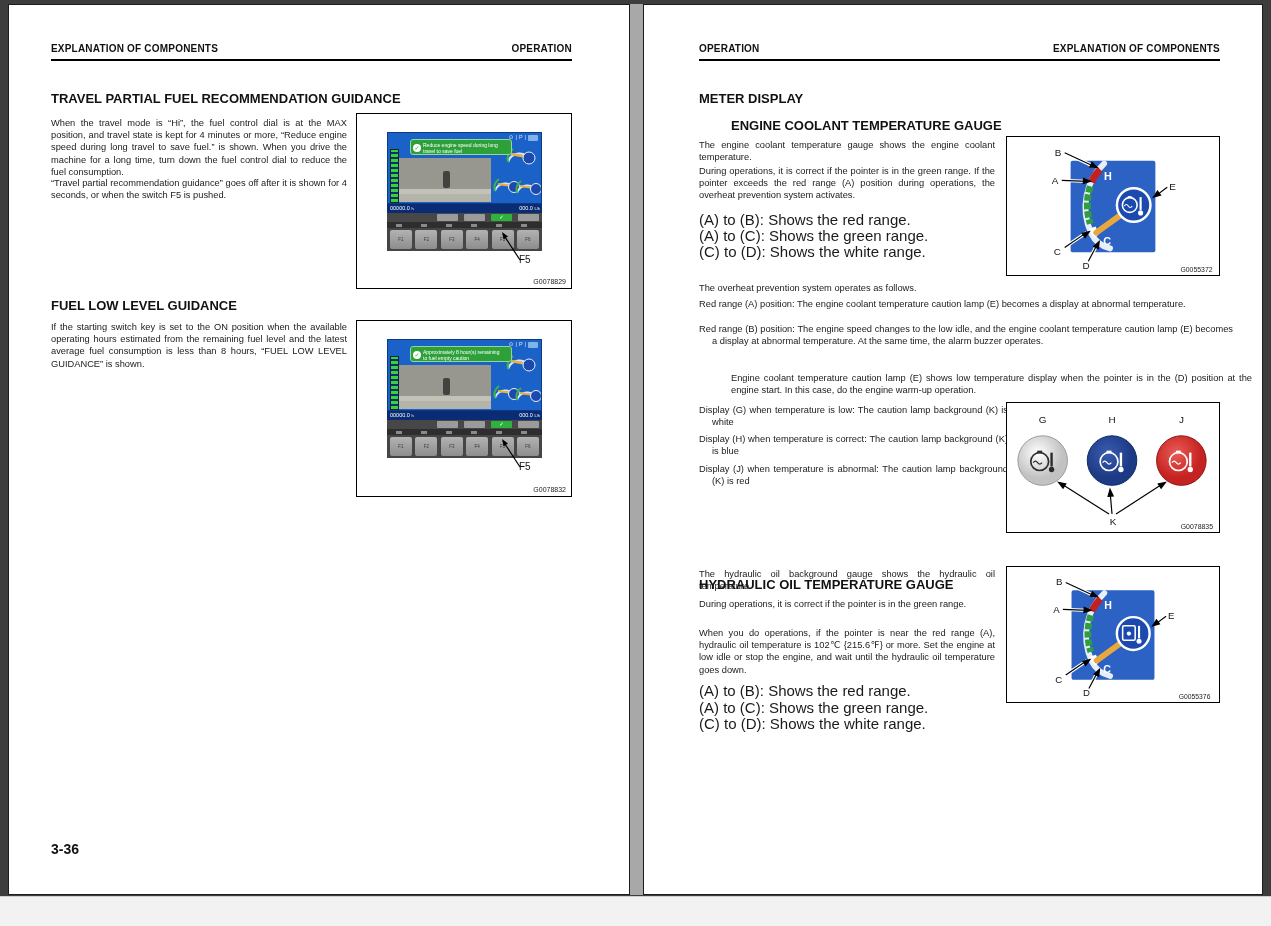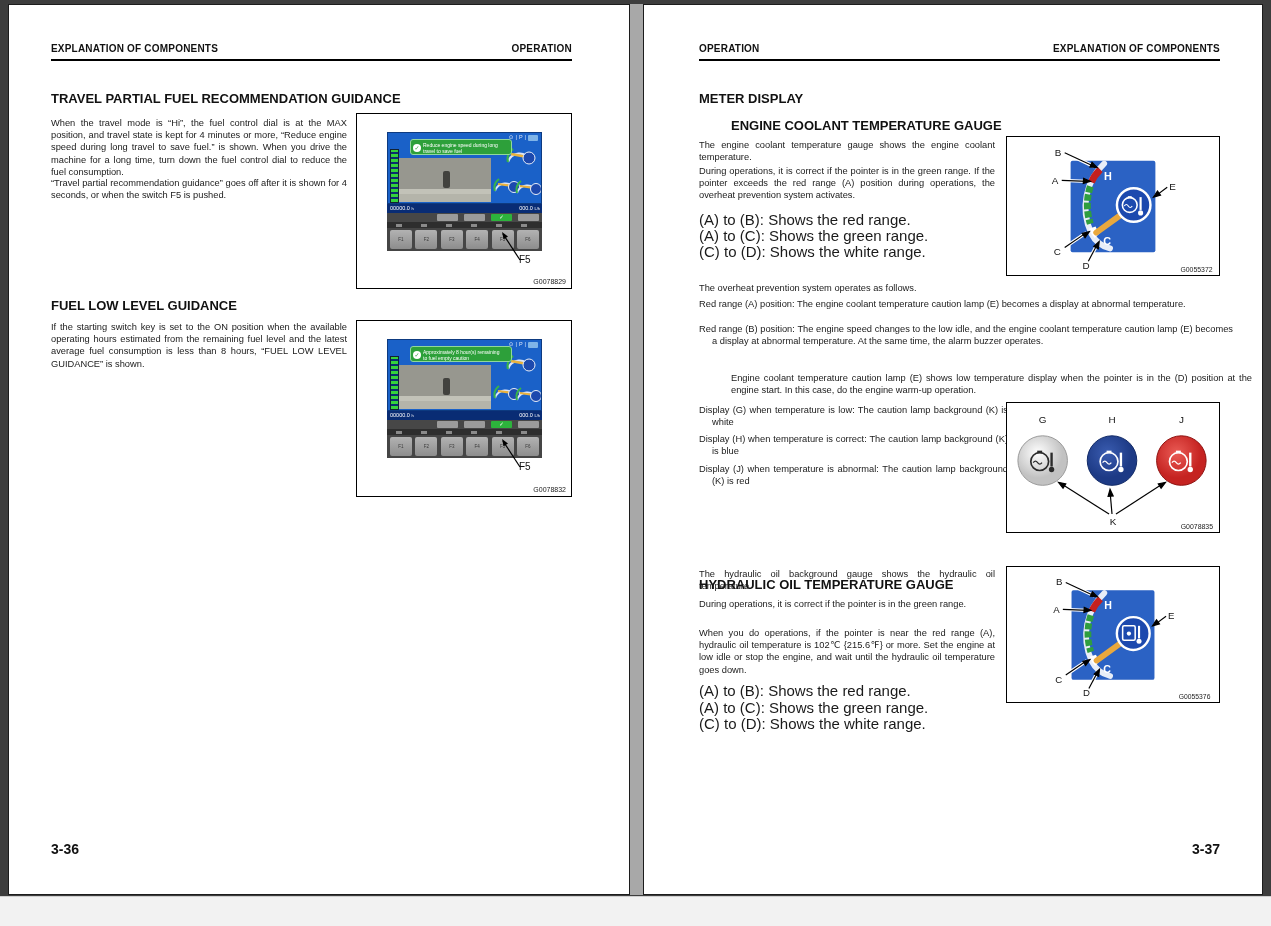--- a/index.html
+++ b/index.html
@@ -395,21 +395,20 @@
           <line x1="58" y1="112" x2="80" y2="97"></line>
           <polygon points="0,0 -7,-2.6 -7,2.6" transform="translate(83,96) rotate(-34)"></polygon>
         <line x1="82" y1="126" x2="91" y2="109" stroke="#fff" stroke-width="3.5"></line>
           <line x1="82" y1="126" x2="91" y2="109"></line>
           <polygon points="0,0 -7,-2.6 -7,2.6" transform="translate(93,106) rotate(-63)"></polygon>
       </g>
       <text x="208" y="137" class="gid" text-anchor="end">G0055376</text>
     </svg>
   </div>
 
-  <div class="page-num" style="left:55px;top:836px;width:521px;text-align:right;">3-37</div>
 </div>
 
 <div id="toolbar">
   
   
   
   
   
   
   

